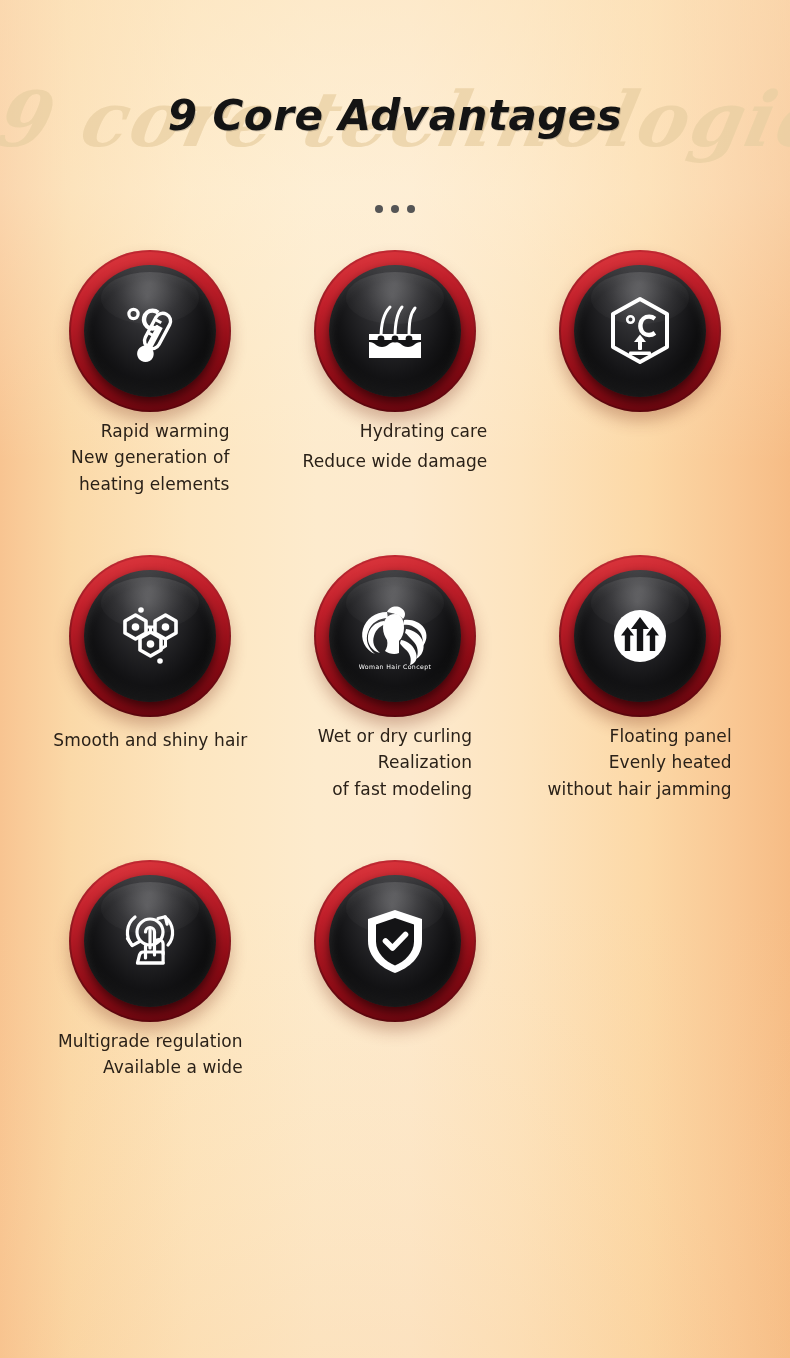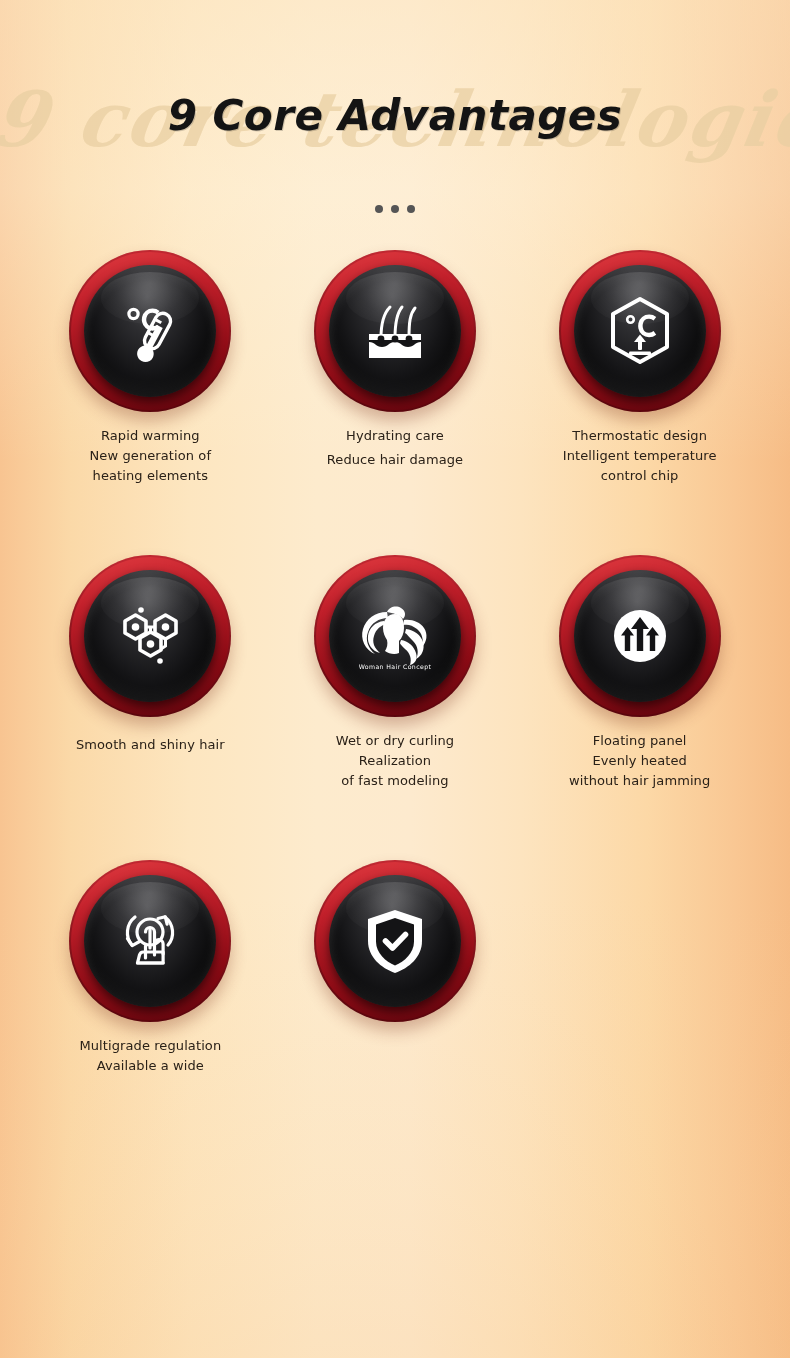--- a/index.html
+++ b/index.html
@@ -164,25 +164,25 @@
     top: 7px; left: 17px;
     width: 98px; height: 52px;
     border-radius: 50%;
     background: radial-gradient(ellipse at 50% 22%, rgba(255,255,255,.17) 0%, rgba(255,255,255,.05) 55%, rgba(255,255,255,0) 100%);
     pointer-events: none;
   }
   .badge svg { position: relative; z-index: 3; display: block; }
 
   
   .caption {
-    margin-top: 14px;
-    text-align: center;
+    margin-top: 6px;
+    text-align: right;
     color: #2a2118;
     font-family: "DejaVu Sans", sans-serif;
-    font-size: 13px;
+    font-size: 17px;
     line-height: 1.55;
     letter-spacing: .1px;
     max-width: 250px;
   }
   .caption .line { display: block; white-space: nowrap; }
   .caption .gap { display:block; height: 4px; }
 
   
   .whc-text {
     font-family: "DejaVu Sans", sans-serif;
@@ -254,44 +254,39 @@
               <circle cx="22" cy="41" r="3.4"></circle>
               <circle cx="36" cy="41" r="3.4"></circle>
               <circle cx="50" cy="41" r="3.4"></circle>
             </g>
           </svg>
         </div>
       </div>
       <div class="caption">
         <span class="line">Hydrating care</span>
         <span class="gap"></span>
-        <span class="line">Reduce hair damage</span>
+        <span class="line">Reduce wide damage</span>
       </div>
     </div>
 
     <div class="cell">
       <div class="badge">
         <div class="inner">
           <svg width="70" height="72" viewBox="0 0 70 72">
             <path d="M35 4 L62 19 V52 L35 67 L8 52 V19 Z" fill="none" stroke="#fff" stroke-width="4" stroke-linejoin="round"></path>
             <circle cx="25.5" cy="24.5" r="3.3" fill="none" stroke="#fff" stroke-width="2.6"></circle>
             <path d="M44 19.5a10.8 10.8 0 0 0-10.6 8.8 13.4 13.4 0 0 0 0 5.2 10.8 10.8 0 0 0 10.6 8.8 11 11 0 0 0 7.2-2.6l-2.6-3.7a6.6 6.6 0 0 1-4.6 1.8 6.4 6.4 0 0 1-6.2-5.3 9.3 9.3 0 0 1 0-3.4 6.4 6.4 0 0 1 6.2-5.3 6.6 6.6 0 0 1 4.6 1.8l2.6-3.7a11 11 0 0 0-7.2-2.4z" fill="#fff"></path>
             <g fill="#fff">
               <rect x="33" y="44" width="4" height="11" rx="1"></rect>
               <path d="M35 39.5 L41 47 H29 Z"></path>
               <rect x="24" y="56.5" width="22" height="3.4" rx="1.2"></rect>
             </g>
           </svg>
         </div>
       </div>
-      <div class="caption">
-        <span class="line">Thermostatic design</span>
-        <span class="line">Intelligent temperature</span>
-        <span class="line">control chip</span>
-      </div>
     </div>
 
     <div class="cell">
       <div class="badge">
         <div class="inner">
           <svg width="78" height="62" viewBox="0 0 78 62">
             <g fill="none" stroke="#fff" stroke-width="3.6" stroke-linejoin="round">
               <path d="M14 16 L24.5 10 L35 16 V28 L24.5 34 L14 28 Z"></path>
               <path d="M29 33 L39.5 27 L50 33 V45 L39.5 51 L29 45 Z"></path>
               <path d="M44 16 L54.5 10 L65 16 V28 L54.5 34 L44 28 Z"></path>

